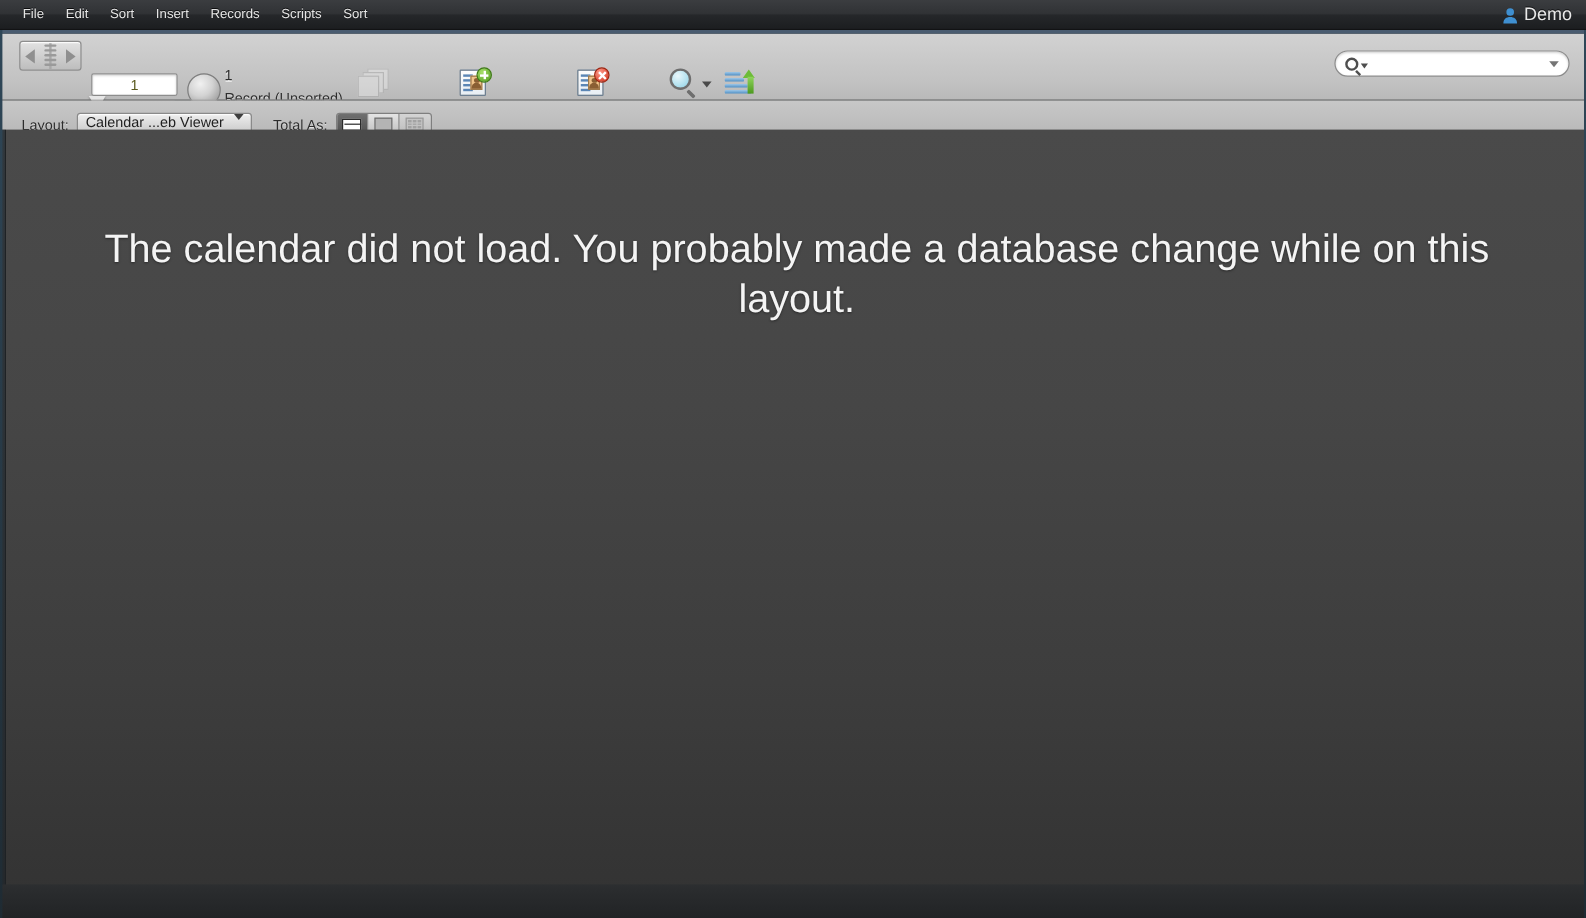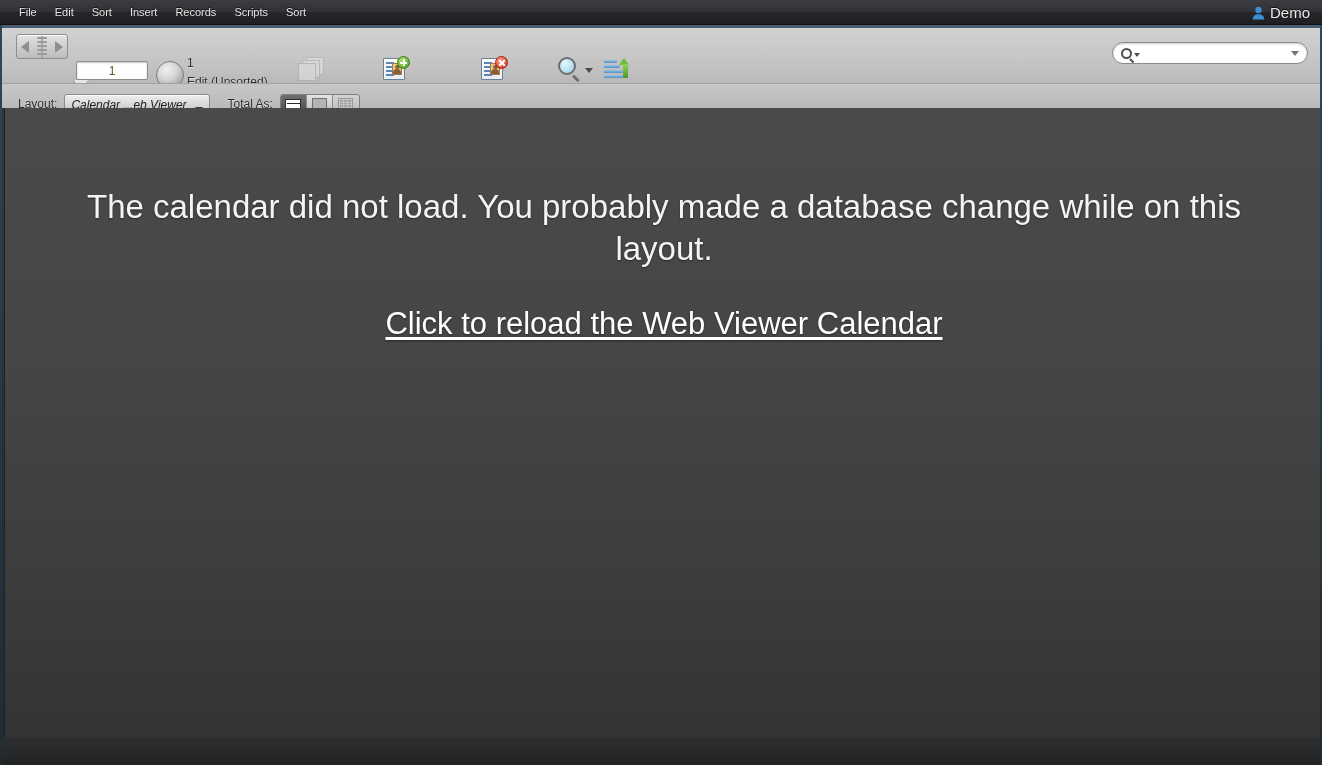--- a/index.html
+++ b/index.html
@@ -459,26 +459,25 @@
     white-space: nowrap;
   }
   #layout-select {
     height: 19px;
     min-width: 126px;
     background: linear-gradient(to bottom, #eeeeee, #c6c6c6);
     border: 1px solid #8a8a8a;
     border-radius: 3px;
     box-shadow: inset 0 1px 0 rgba(255,255,255,0.8);
     display: flex;
-    align-items: flex-end;
+    align-items: flex-start;
     justify-content: space-between;
     padding: 0 6px;
     box-sizing: border-box;
     cursor: default;
-    font-style: italic;
   }
   #layout-select-label {
     font-size: 12px;
     color: #1f1f1f;
     white-space: nowrap;
   }
   .sel-caret {
     width: 0; height: 0;
     border-left: 4px solid transparent;
     border-right: 4px solid transparent;
@@ -662,21 +661,21 @@
         <span class="nav-tri right"></span>
       </div>
 
       <div id="record-number-field">1</div>
       <div id="record-slider-track"></div>
       <div id="record-slider-thumb"></div>
       <div id="records-label">Records</div>
 
       <div id="total-pie-icon"></div>
       <div id="total-count">1</div>
-      <div id="total-status">Edit (Unsorted)</div>
+      <div id="total-status">Record (Unsorted)</div>
 
       <div class="tb-button disabled" style="left:288px;">
         <span class="tb-icon">
           <span class="stack-icon">
             <span class="sc" style="left:8px; top:0px;"></span>
             <span class="sc" style="left:4px; top:3px;"></span>
             <span class="sc" style="left:0px; top:6px;"></span>
           </span>
         </span>
         <span class="tb-label">Show All</span>
@@ -774,23 +773,20 @@
           </span>
         </div>
       </div>
     </div>
   </div>
 
   <div id="content-area">
     <div id="left-gutter"></div>
     <div id="content-body">
       <div id="error-message">The calendar did not load. You probably made a database change while on this layout.</div>
-      <div id="reload-link">
-        <span id="reload-link-text">Click to reload the Web Viewer Calendar</span>
-      </div>
     </div>
     <div id="bottom-band"></div>
   </div>
 
   <div id="window-left-edge"></div>
   <div id="window-right-edge"></div>
 
 </div>
 
 </body></html>

